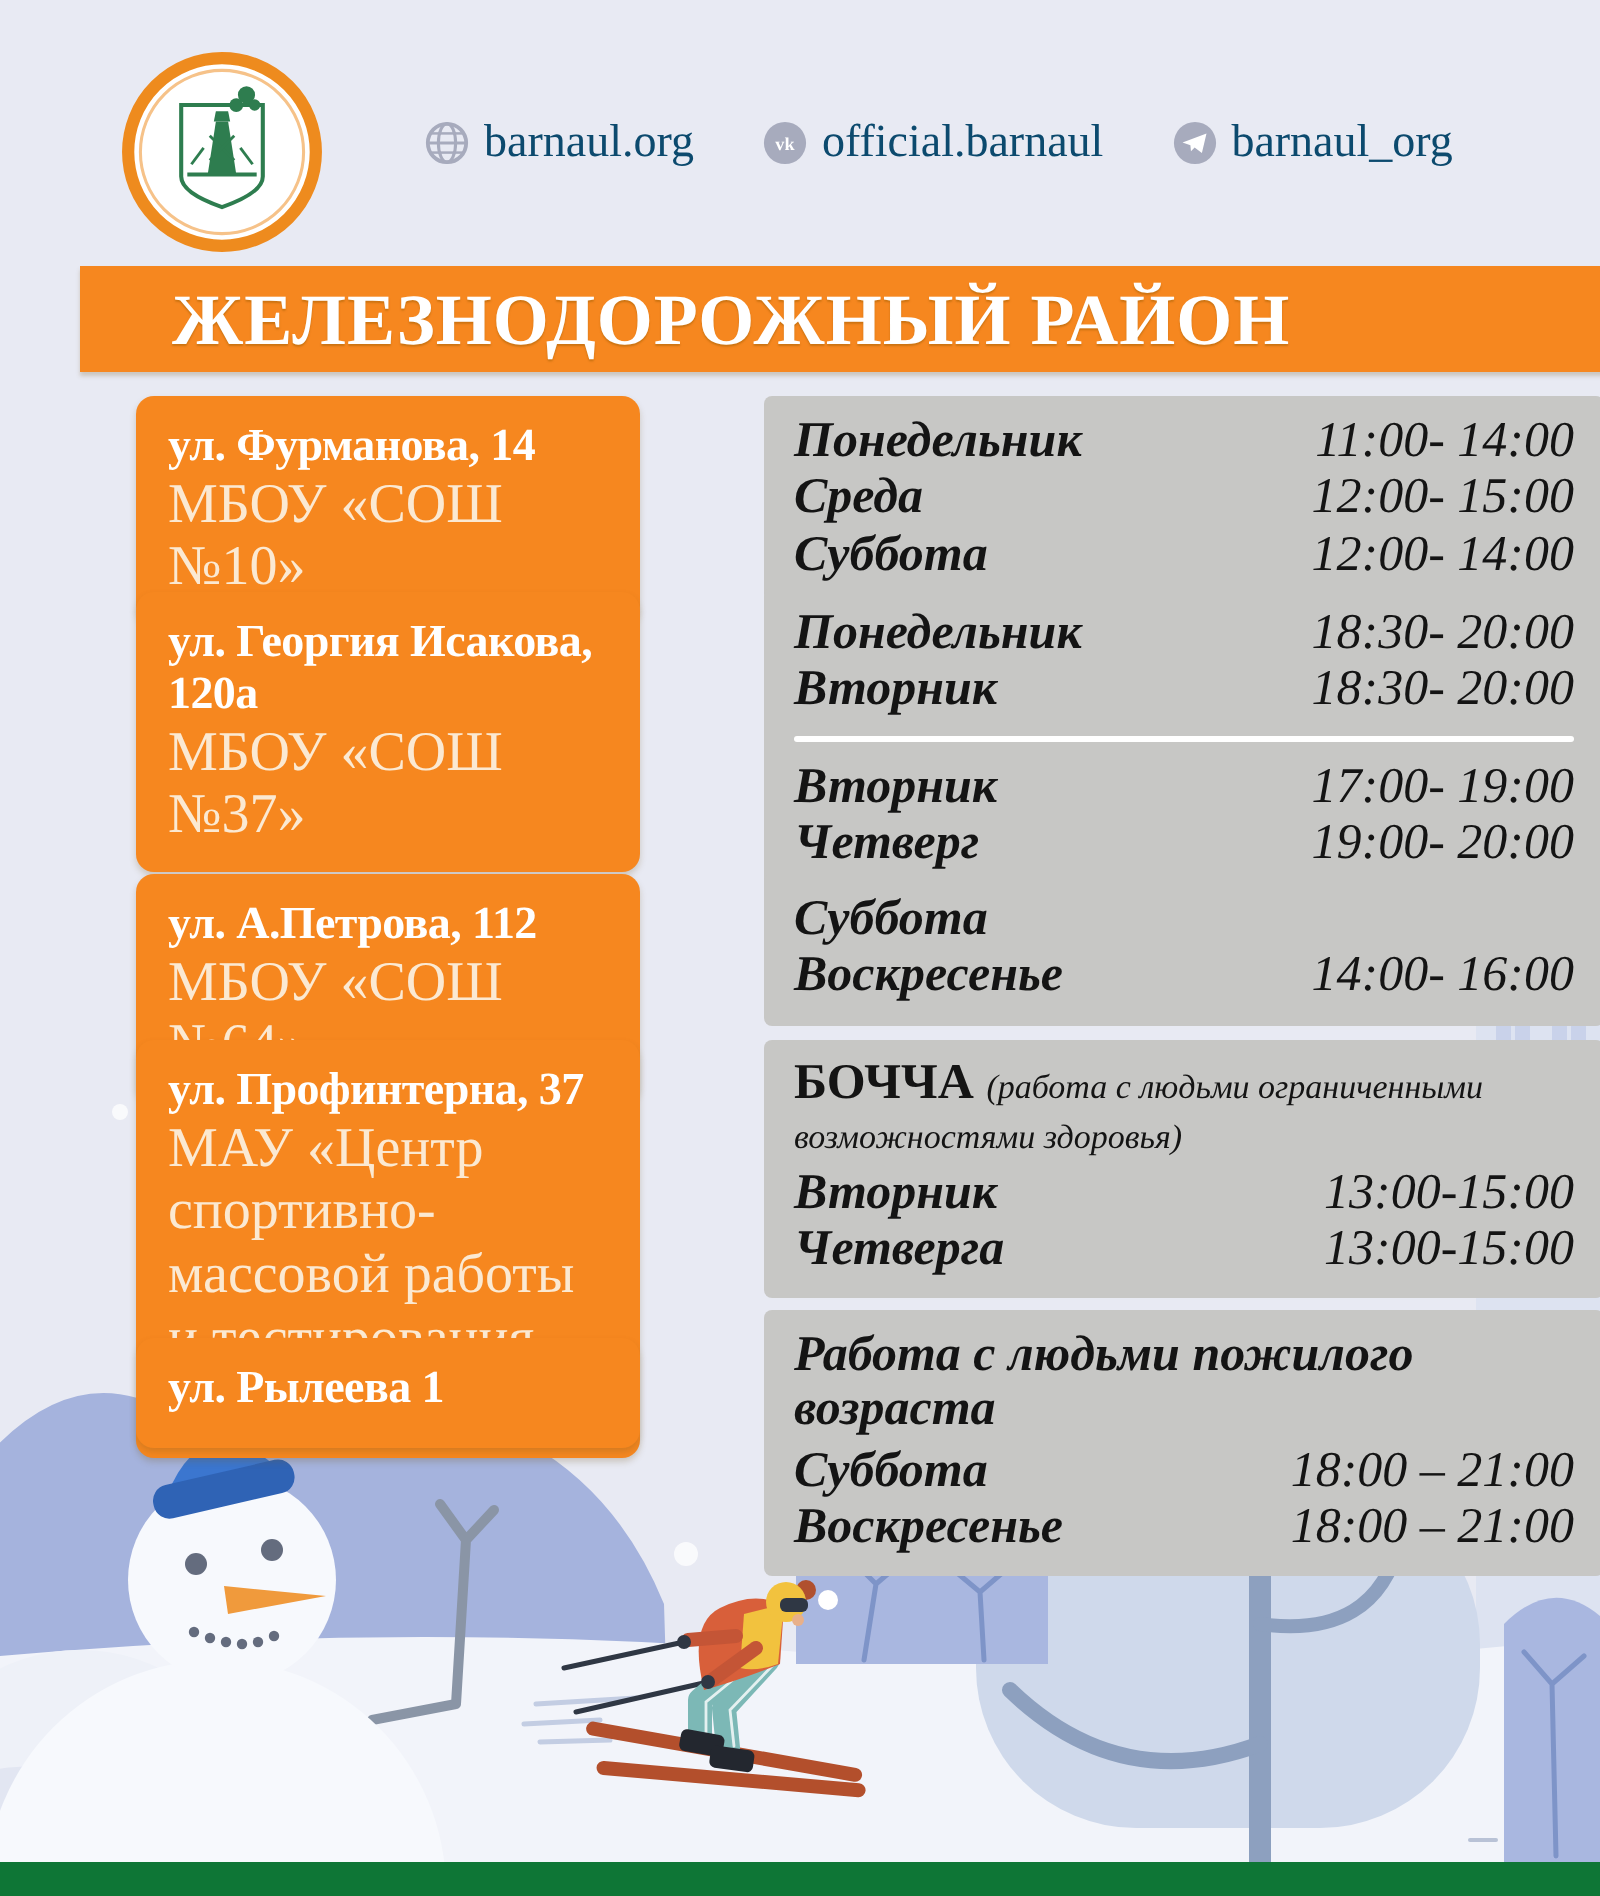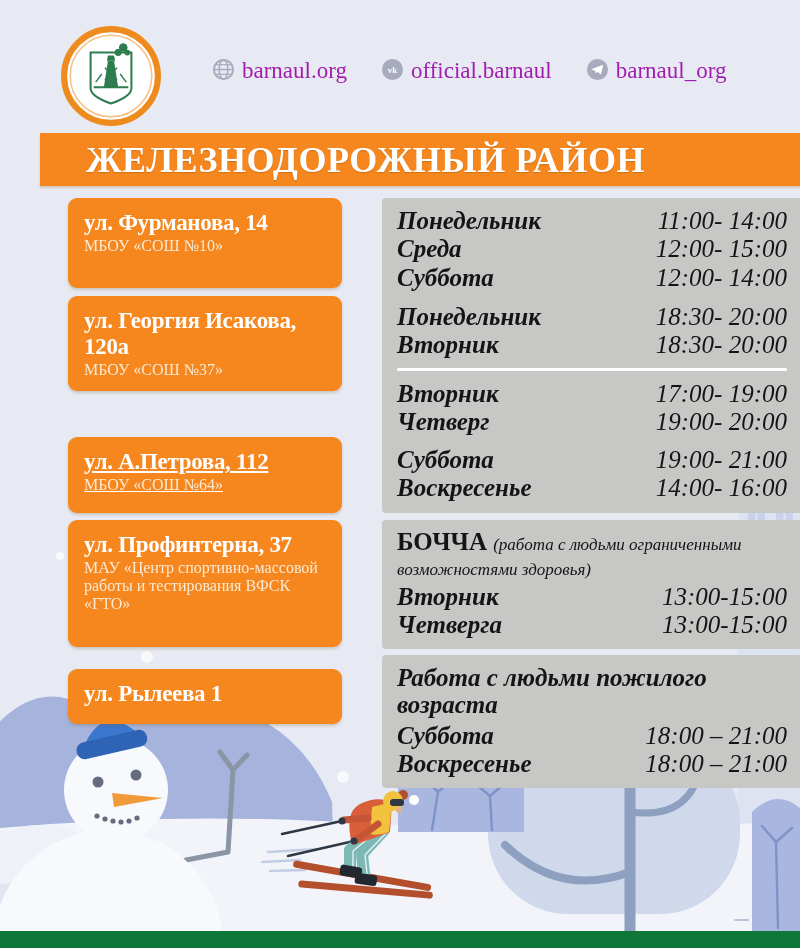--- a/index.html
+++ b/index.html
@@ -9,61 +9,61 @@
     font-family:"Liberation Serif","DejaVu Serif",serif;
   }
   
   #scene{position:absolute;inset:0;z-index:0;}
   #content{position:absolute;inset:0;z-index:1;}
   #footer-bar{position:absolute;left:0;right:0;bottom:0;height:17px;background:#0e7636;z-index:2;}
 
   
   .logo{position:absolute;left:60px;top:25px;width:102px;height:102px;}
   .socials{position:absolute;left:212px;top:58px;display:flex;align-items:center;gap:34px;}
-  .social{display:flex;align-items:flex-start;gap:7px;color:#a21caf;font-size:23px;cursor:pointer;}
+  .social{display:flex;align-items:center;gap:7px;color:#0c4a6e;font-size:23px;cursor:pointer;}
   .social svg{display:block;}
 
   
   .banner{
     position:absolute;left:40px;top:133px;width:753px;height:53px;
     background:#f6871f;display:flex;align-items:center;
     box-shadow:0 2px 2px rgba(120,90,40,.25);
     padding-left:12px;
   }
   .banner span{
     color:#fff;font-weight:bold;font-size:36px;letter-spacing:.5px;
     padding-left:34px;text-shadow:0 1px 1px rgba(150,90,0,.45);
   }
 
   
   .ocard{
-    position:absolute;left:68px;width:274px;border-radius:9px;
+    position:absolute;left:68px;width:252px;border-radius:9px;
     background:#f6871f;color:#fff;padding:12px 16px;box-sizing:border-box;
     box-shadow:0 2px 3px rgba(120,90,40,.25);
   }
   .ocard .addr{font-weight:bold;font-size:23px;letter-spacing:-.3px;line-height:1.12;}
-  .ocard .org{font-size:16px;color:#fbe9d2;line-height:1.13;margin-top:1px;}
+  .ocard .org{font-size:28px;color:#fbe9d2;line-height:1.13;margin-top:1px;}
   .gcard{
     position:absolute;left:382px;width:420px;border-radius:4px;
     background:#c7c7c5;color:#141414;padding:9px 15px;box-sizing:border-box;
   }
   .sched{display:flex;justify-content:space-between;align-items:baseline;
     font-style:italic;font-size:25px;line-height:1.13;}
   .sched .day{font-weight:bold;}
   .divider{height:3px;background:#fff;margin:8px 0 9px 0;border-radius:2px;}
   .gheading{font-weight:bold;font-style:italic;font-size:25px;line-height:1.08;margin-bottom:4px;}
   .gprogram{font-size:25px;line-height:1.0;}
   .gprogram .pname{font-weight:bold;}
   .gprogram .pnote{font-style:italic;font-size:17px;}
   .mt4{margin-top:4px;}
 
   
   .r1o{top:198px;min-height:90px;} .r1g{top:198px;min-height:90px;}
   .r2o{top:296px;min-height:88px;} .r2g{top:294px;min-height:133px;}
-  .r3o{top:437px;min-height:76px;text-decoration:underline;} .r3g{top:437px;min-height:76px;}
+  .r3o{top:437px;min-height:76px;} .r3g{top:437px;min-height:76px;}
   .r4o{top:520px;min-height:127px;} .r4g{top:520px;min-height:128px;}
   .r5o{top:657px;min-height:55px;margin-top:12px;} .r5g{top:655px;min-height:110px;}
 </style>
 </head>
 <body>
 
 <svg id="scene" viewBox="0 0 800 948" xmlns="http://www.w3.org/2000/svg" aria-hidden="true">
 
   <g>
     <rect x="738" y="455" width="62" height="477" fill="#dde3f1"></rect>
@@ -295,21 +295,20 @@
     </div>
   </div>
 
   <div class="ocard r3o">
     <div class="addr">ул. А.Петрова, 112</div>
     <div class="org">МБОУ «СОШ №64»</div>
   </div>
   <div class="gcard r3g">
     <div class="sched">
       <span class="day">Суббота</span>
-      <span class="time">19:00- 21:00</span>
     </div>
     <div class="sched">
       <span class="day">Воскресенье</span>
       <span class="time">14:00- 16:00</span>
     </div>
   </div>
 
   <div class="ocard r4o">
     <div class="addr">ул. Профинтерна, 37</div>
     <div class="org">МАУ «Центр спортивно-массовой работы и тестирования ВФСК «ГТО»</div>

